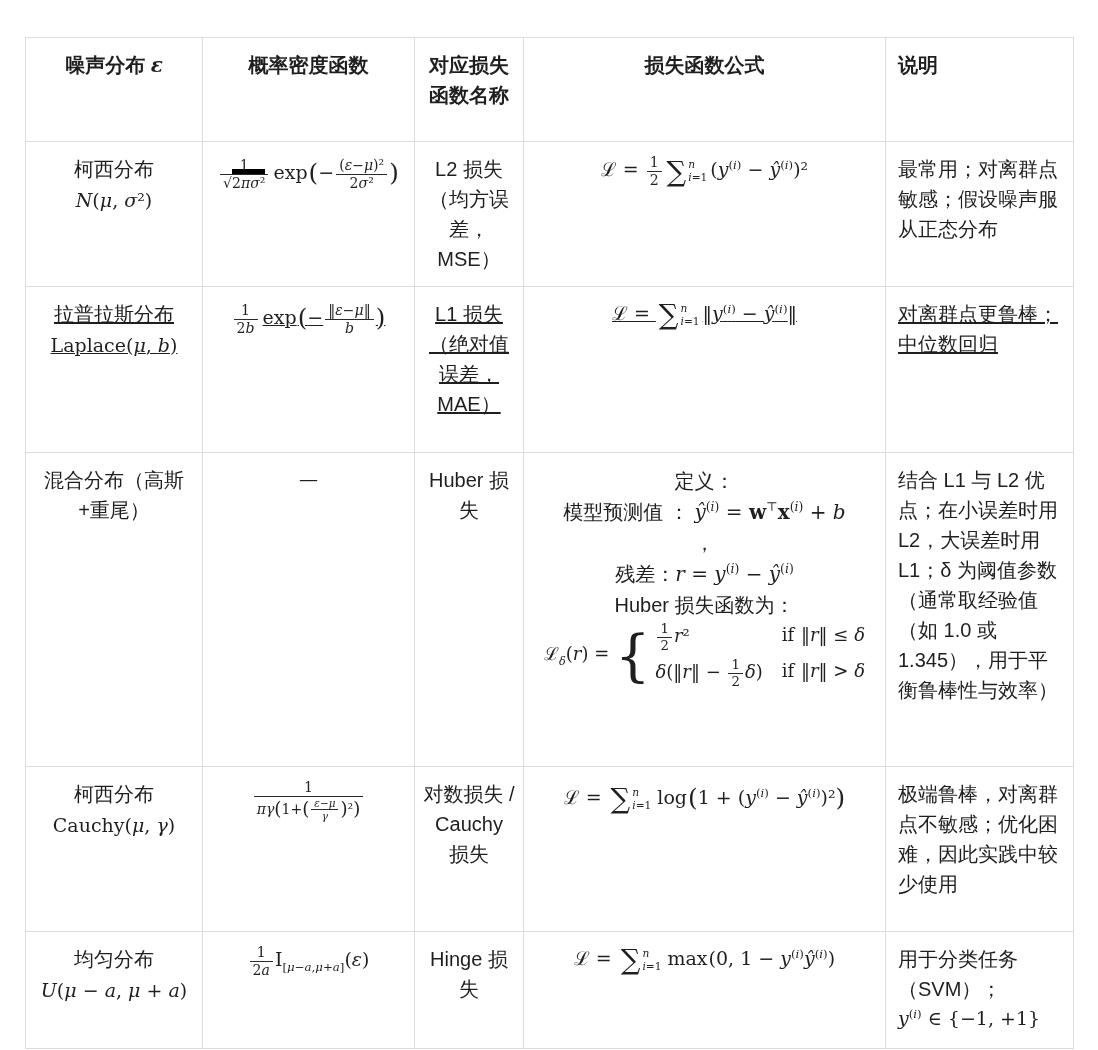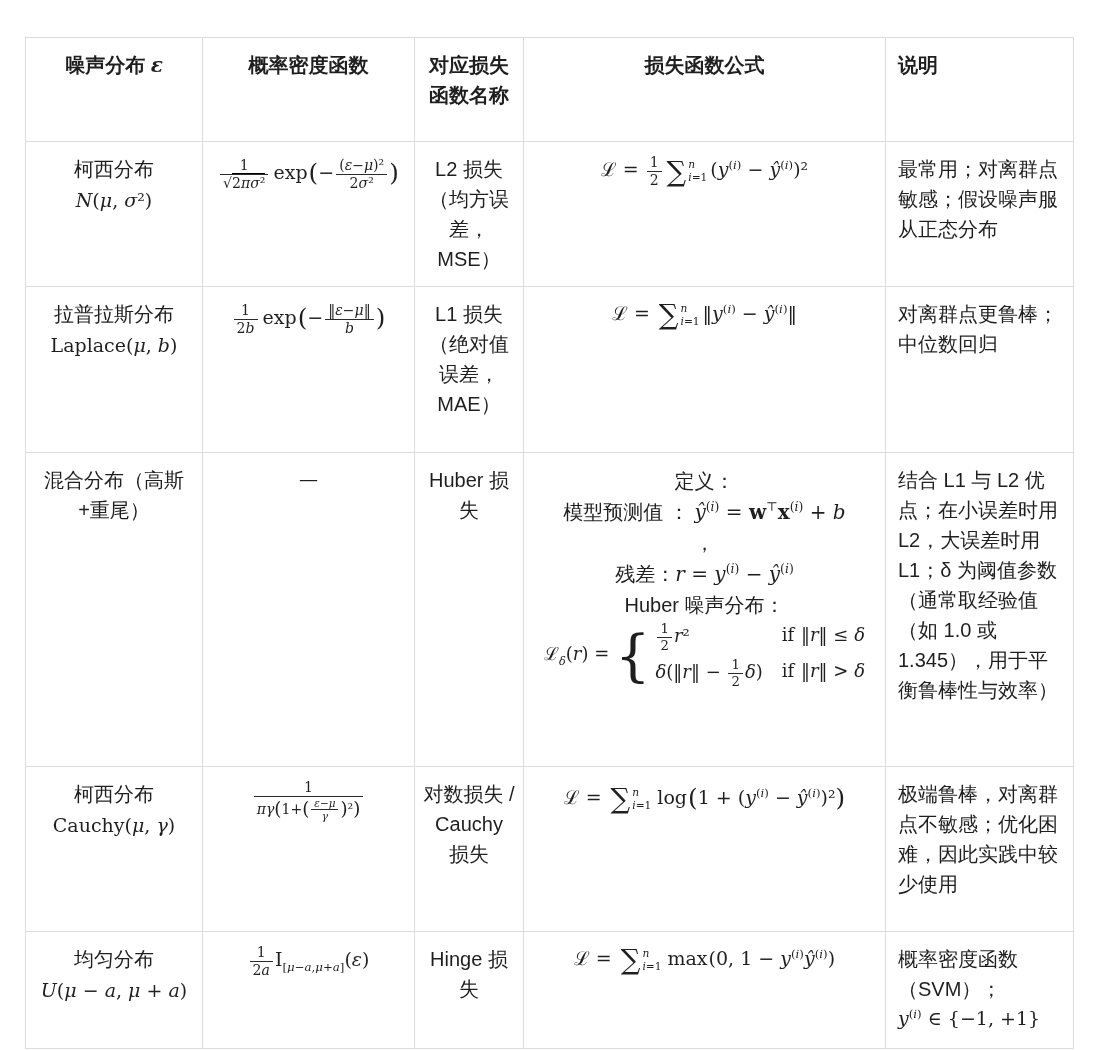--- a/index.html
+++ b/index.html
@@ -28,21 +28,21 @@
   td { text-align:center; }
   .col1{width:177px;} .col2{width:212px;} .col3{width:109px;} .col4{width:362px;} .col5{width:188px;}
 
   
   .m, .math { font-family:"DejaVu Serif","Liberation Serif",serif; }
   .math { font-size:19px; }
   sup, sub { font-size:0.62em; line-height:0; }
   .fr { display:inline-block; vertical-align:middle; text-align:center; font-size:0.74em; line-height:1.2; margin:0 2px; }
   .fr .nu { display:block; border-bottom:1px solid #2a2a2a; padding:0 3px; }
   .fr .de { display:block; padding:0 3px; }
-  .ov { border-top:1px solid #000000; padding-top:1px; }
+  .ov { border-top:5px solid #000000; padding-top:1px; }
   .sum { display:inline-flex; align-items:center; vertical-align:middle; margin:0 3px; }
   .sum .sg { font-size:1.45em; line-height:1; }
   .sum .lims { display:inline-flex; flex-direction:column; font-size:0.56em; line-height:1.25; text-align:left; margin-left:2px; }
   .sp { font-style:normal; margin:0 1px 0 3px;text-align:center; }
   .bp { font-size:1.3em; vertical-align:-0.08em; font-weight:400; }
   .brace { font-size:3.1em; font-weight:300; line-height:0.85; vertical-align:middle; margin-right:5px; }
   .cases { display:inline-grid; grid-template-columns:auto auto; column-gap:16px; row-gap:3px; text-align:left; vertical-align:middle; }
   .ln { margin:1px 0; }
   .ln.small { font-size:18px; }
   .nota { margin-top:2px; }
@@ -82,21 +82,21 @@
               <span class="lims">
                 <span><i>n</i></span>
                 <span><i>i</i>=1</span>
               </span>
             </span>(<i>y</i><sup>(<i>i</i>)</sup> − <i>ŷ</i><sup>(<i>i</i>)</sup>)²</td>
         <td class="left">
           <span>最常用；对离群点敏感；假设噪声服从正态分布</span>
           <div class="math"></div>
         </td>
       </tr>
-      <tr style="height:166px;">
+      <tr style="height:166px;text-decoration:underline;">
         <td>
           <div>拉普拉斯分布</div>
           <div class="math nota">Laplace(<i>μ</i>, <i>b</i>)</div>
         </td>
         <td class="math"><span class="fr"><span class="nu">1</span><span class="de">2<i>b</i></span></span><span class="sp">exp</span><span class="bp">(</span>−<span class="fr"><span class="nu">‖<i>ε</i>−<i>μ</i>‖</span><span class="de"><i>b</i></span></span><span class="bp">)</span></td>
         <td>L1 损失（绝对值误差，MAE）</td>
         <td class="math">ℒ = <span class="sum">
               <span class="sg">∑</span>
               <span class="lims">
                 <span><i>n</i></span>
@@ -113,21 +113,21 @@
           <div>混合分布（高斯+重尾）</div>
           <div class="math nota"></div>
         </td>
         <td class="math">—</td>
         <td>Huber 损失</td>
         <td>
             <div class="ln">定义：</div>
             <div class="ln">模型预测值 ： <span class="m"><i>ŷ</i><sup>(<i>i</i>)</sup> = <b>w</b><sup>⊤</sup><b>x</b><sup>(<i>i</i>)</sup> + <i>b</i></span></div>
             <div class="ln">，</div>
             <div class="ln">残差：<span class="m"><i>r</i> = <i>y</i><sup>(<i>i</i>)</sup> − <i>ŷ</i><sup>(<i>i</i>)</sup></span></div>
-            <div class="ln">Huber 噪声分布：</div>
+            <div class="ln">Huber 损失函数为：</div>
             <div class="ln small m">ℒ<sub><i>δ</i></sub>(<i>r</i>) = <span class="brace">{</span><span class="cases">
                 <span><span class="fr"><span class="nu">1</span><span class="de">2</span></span><i>r</i>²</span>
                 <span><span class="sp">if</span> ‖<i>r</i>‖ ≤ <i>δ</i></span>
                 <span><i>δ</i>(‖<i>r</i>‖ − <span class="fr"><span class="nu">1</span><span class="de">2</span></span><i>δ</i>)</span>
                 <span><span class="sp">if</span> ‖<i>r</i>‖ &gt; <i>δ</i></span>
               </span></div>
           </td>
         <td class="left">
           <span>结合 L1 与 L2 优点；在小误差时用 L2，大误差时用 L1；δ 为阈值参数（通常取经验值（如 1.0 或 1.345），用于平衡鲁棒性与效率）</span>
           <div class="math"></div>
@@ -160,19 +160,19 @@
         <td class="math"><span class="fr"><span class="nu">1</span><span class="de">2<i>a</i></span></span>I<sub>[<i>μ</i>−<i>a</i>,<i>μ</i>+<i>a</i>]</sub>(<i>ε</i>)</td>
         <td>Hinge 损失</td>
         <td class="math">ℒ = <span class="sum">
               <span class="sg">∑</span>
               <span class="lims">
                 <span><i>n</i></span>
                 <span><i>i</i>=1</span>
               </span>
             </span><span class="sp">max</span>(0, 1 − <i>y</i><sup>(<i>i</i>)</sup><i>ŷ</i><sup>(<i>i</i>)</sup>)</td>
         <td class="left">
-          <span>概率密度函数（SVM）；</span>
+          <span>用于分类任务（SVM）；</span>
           <div class="math"><i>y</i><sup>(<i>i</i>)</sup> ∈ {−1, +1}</div>
         </td>
       </tr>
     </tbody>
   </table>
 </div>
 
 </body></html>

